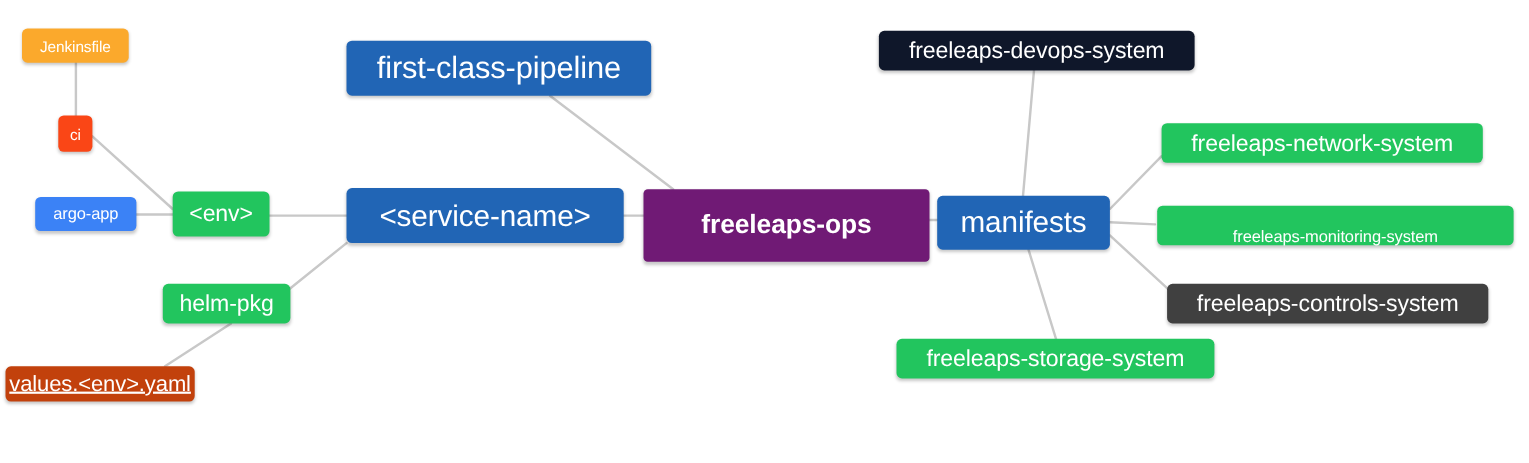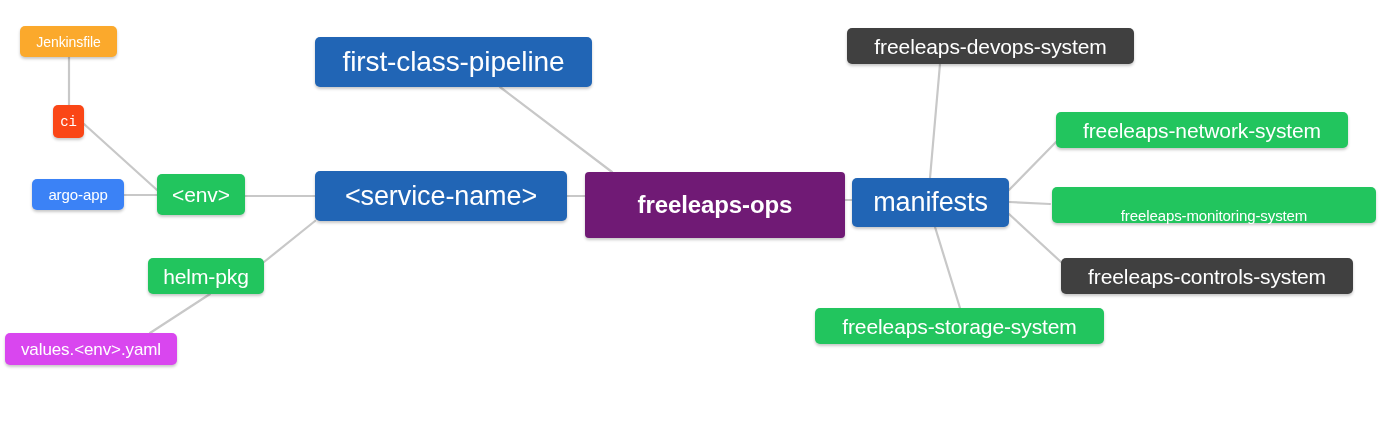--- a/index.html
+++ b/index.html
@@ -68,48 +68,48 @@
       <polyline points="930,178 940,64" class="edge" stroke="#c8c8c8"></polyline>
       <polyline points="1009,190 1056,142" class="edge" stroke="#c8c8c8"></polyline>
       <polyline points="1009,202 1050,204" class="edge" stroke="#c8c8c8"></polyline>
       <polyline points="1009,214 1061,262" class="edge" stroke="#c8c8c8"></polyline>
       <polyline points="935,227 960,308" class="edge" stroke="#c8c8c8"></polyline>
     </svg>
   <div id="node-layer">
       <div class="node" style="left: 20px; top: 26px; width: 97px; height: 31px; background: rgb(251, 169, 44); font-size: 14px;">
         <span>Jenkinsfile</span>
       </div>
-      <div class="node" style="left: 53px; top: 105px; width: 31px; height: 33px; background: rgb(250, 70, 22); font-size: 14px; font-family: Liberation Mono, monospace;">
+      <div class="node" style="left: 53px; top: 105px; width: 31px; height: 33px; background: rgb(250, 70, 22); font-size: 14px;">
         <span>ci</span>
       </div>
       <div class="node" style="left: 32px; top: 179px; width: 92px; height: 31px; background: #3b82f6; font-size: 15px;">
         <span>argo-app</span>
       </div>
       <div class="node" style="left: 157px; top: 174px; width: 88px; height: 41px; background: rgb(34, 197, 94); font-size: 21px;">
         <span>&lt;env&gt;</span>
       </div>
       <div class="node" style="left: 148px; top: 258px; width: 116px; height: 36px; background: rgb(34, 197, 94); font-size: 21px; align-items: center;">
         <span>helm-pkg</span>
       </div>
-      <div class="node" style="left: 5px; top: 333px; width: 172px; height: 32px; background: #d946ef; font-size: 17px;">
+      <div class="node" style="left: 5px; top: 333px; width: 172px; height: 32px; background: #c2410c; font-size: 20px; text-decoration: underline;">
         <span>values.&lt;env&gt;.yaml</span>
       </div>
       <div class="node" style="left: 315px; top: 37px; width: 277px; height: 50px; background: rgb(33, 101, 181); font-size: 28px;">
         <span>first-class-pipeline</span>
       </div>
       <div class="node" style="left: 315px; top: 171px; width: 252px; height: 50px; background: rgb(33, 101, 181); font-size: 27px;">
         <span>&lt;service-name&gt;</span>
       </div>
       <div class="node center" style="left: 585px; top: 172px; width: 260px; height: 66px; background: #701a75; font-size: 24px; font-weight: bold;">
         <span>freeleaps-ops</span>
       </div>
       <div class="node" style="left: 852px; top: 178px; width: 157px; height: 49px; background: rgb(33, 101, 181); font-size: 27px;">
         <span>manifests</span>
       </div>
-      <div class="node" style="left: 799px; top: 28px; width: 287px; height: 36px; background: #404040; font-size: 21px; margin-left: 48px;">
+      <div class="node" style="left: 799px; top: 28px; width: 287px; height: 36px; background: #0f172a; font-size: 21px;">
         <span>freeleaps-devops-system</span>
       </div>
       <div class="node" style="left: 1056px; top: 112px; width: 292px; height: 36px; background: rgb(34, 197, 94); font-size: 21px;">
         <span>freeleaps-network-system</span>
       </div>
       <div class="node" style="left: 1052px; top: 187px; width: 324px; height: 36px; background: rgb(34, 197, 94); font-size: 15px; align-items: flex-end;">
         <span>freeleaps-monitoring-system</span>
       </div>
       <div class="node" style="left: 1061px; top: 258px; width: 292px; height: 36px; background: #404040; font-size: 21px;">
         <span>freeleaps-controls-system</span>

